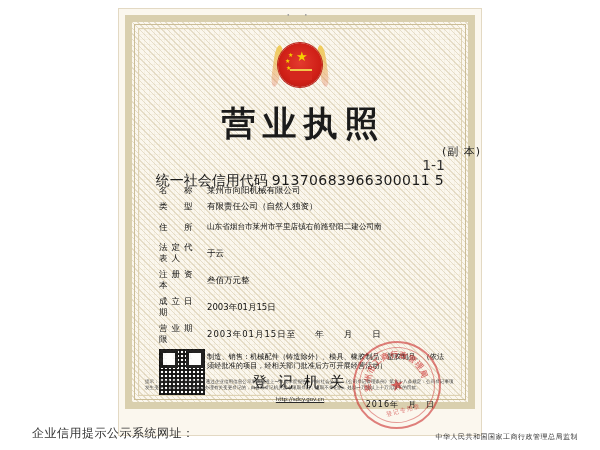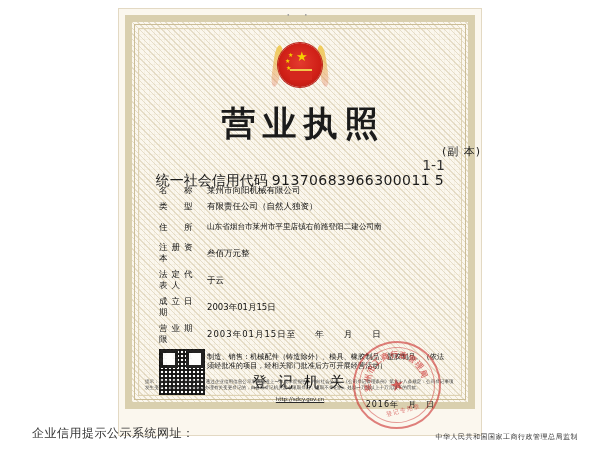--- a/index.html
+++ b/index.html
@@ -388,27 +388,27 @@
         <div class="field-label">类　型</div>
         <div class="field-value">有限责任公司（自然人独资）</div>
       </div>
 
       <div class="field-row tall">
         <div class="field-label">住　所</div>
         <div class="field-value small">山东省烟台市莱州市平里店镇右前路登阳二建公司南</div>
       </div>
 
       <div class="field-row">
+        <div class="field-label">法定代表人</div>
+        <div class="field-value">于云</div>
+      </div>
+
+      <div class="field-row">
         <div class="field-label">注册资本</div>
         <div class="field-value">叁佰万元整</div>
-      </div>
-
-      <div class="field-row">
-        <div class="field-label">法定代表人</div>
-        <div class="field-value">于云</div>
       </div>
 
       <div class="field-row">
         <div class="field-label">成立日期</div>
         <div class="field-value">2003年01月15日</div>
       </div>
 
       <div class="field-row">
         <div class="field-label">营业期限</div>
         <div class="field-value dategap">2003年01月15日至　　年　　月　　日</div>

